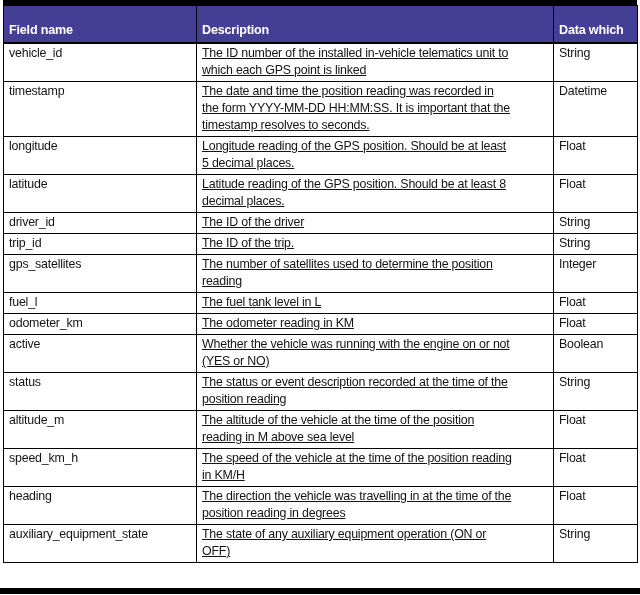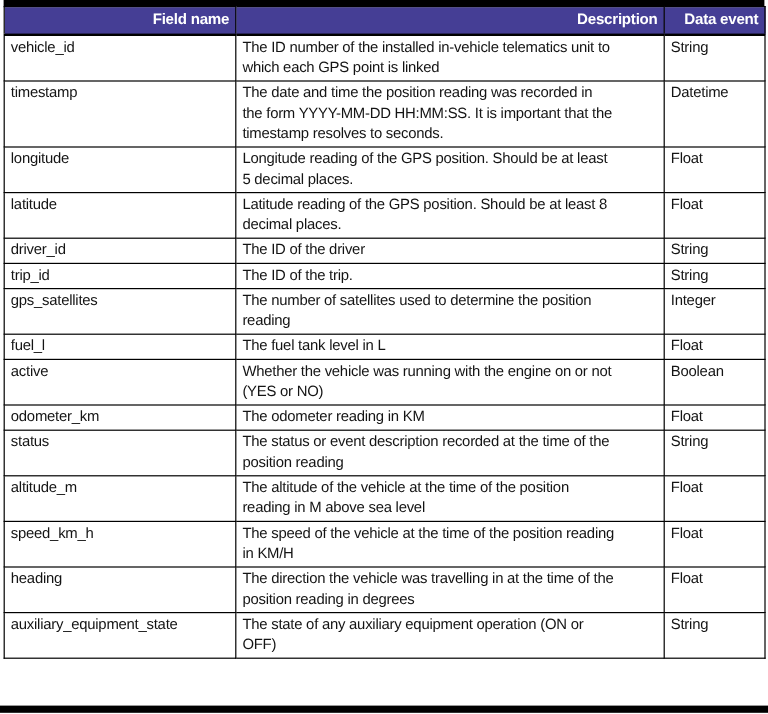--- a/index.html
+++ b/index.html
@@ -35,38 +35,39 @@
   col.c1 { width: 193px; }
   col.c2 { width: 357px; }
   col.c3 { width: 84px; }
   table.fields th {
     background: var(--header-bg);
     color: var(--header-text);
     font-weight: bold;
     font-size: 12.6px;
     line-height: 17px;
     letter-spacing: -0.2px;
-    text-align: right;
-    padding: 2px 5px 3px 5px;
+    text-align: left;
+    padding: 16px 5px 3px 5px;
     border: 1px solid var(--border);
     border-bottom-width: 2px;
   }
   table.fields td {
     border: 1px solid var(--border);
     color: var(--body-text);
     font-size: 12.4px;
     line-height: 17px;
     letter-spacing: -0.2px;
     vertical-align: top;
     padding: 1px 5px 2px 5px;
     word-wrap: break-word;
     margin-left: 32px;
   }
   table.fields td.description {
     padding-right: 40px;
+    text-decoration: underline;
   }
   .bottom-bar {
     position: absolute;
     left: 0; right: 0; bottom: 1px;
     height: 6px;
     background: var(--border);
   }
 </style>
 </head>
 <body>
@@ -77,21 +78,21 @@
   <table class="fields">
     <colgroup>
       <col class="c1">
       <col class="c2">
       <col class="c3">
     </colgroup>
     <thead>
       <tr>
         <th>Field name</th>
         <th>Description</th>
-        <th>Data event</th>
+        <th>Data which</th>
       </tr>
     </thead>
     <tbody>
         <tr>
           <td class="field">vehicle_id</td>
           <td class="description">The ID number of the installed in-vehicle telematics unit to which each GPS point is linked</td>
           <td class="type">String</td>
         </tr>
         <tr>
           <td class="field">timestamp</td>
@@ -122,28 +123,28 @@
           <td class="field">gps_satellites</td>
           <td class="description">The number of satellites used to determine the position reading</td>
           <td class="type">Integer</td>
         </tr>
         <tr>
           <td class="field">fuel_l</td>
           <td class="description">The fuel tank level in L</td>
           <td class="type">Float</td>
         </tr>
         <tr>
+          <td class="field">odometer_km</td>
+          <td class="description">The odometer reading in KM</td>
+          <td class="type">Float</td>
+        </tr>
+        <tr>
           <td class="field">active</td>
           <td class="description">Whether the vehicle was running with the engine on or not (YES or NO)</td>
           <td class="type">Boolean</td>
-        </tr>
-        <tr>
-          <td class="field">odometer_km</td>
-          <td class="description">The odometer reading in KM</td>
-          <td class="type">Float</td>
         </tr>
         <tr>
           <td class="field">status</td>
           <td class="description">The status or event description recorded at the time of the position reading</td>
           <td class="type">String</td>
         </tr>
         <tr>
           <td class="field">altitude_m</td>
           <td class="description">The altitude of the vehicle at the time of the position reading in M above sea level</td>
           <td class="type">Float</td>

